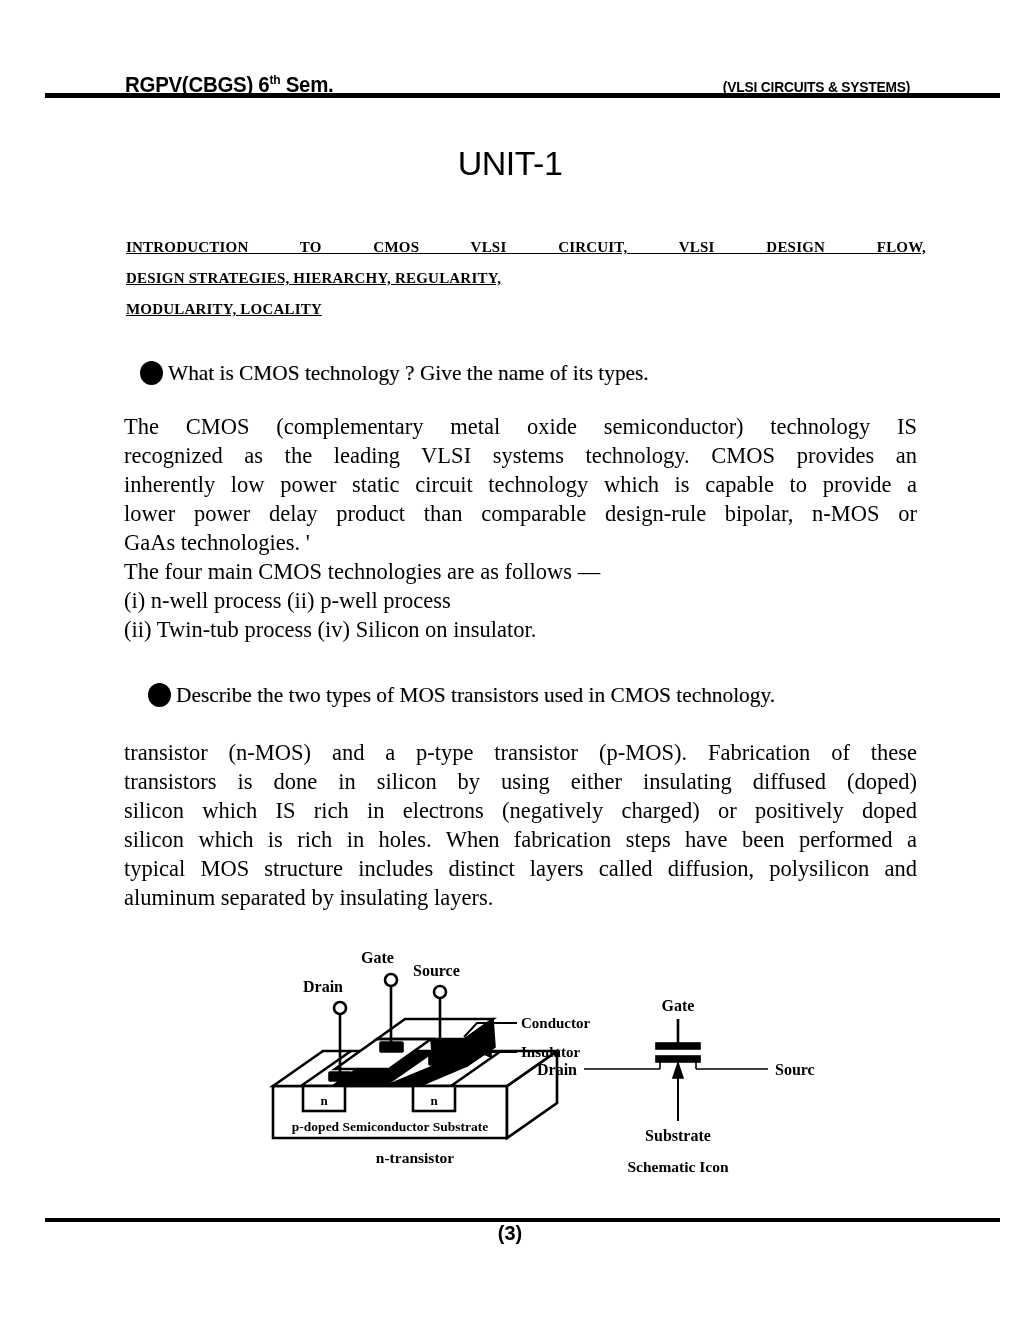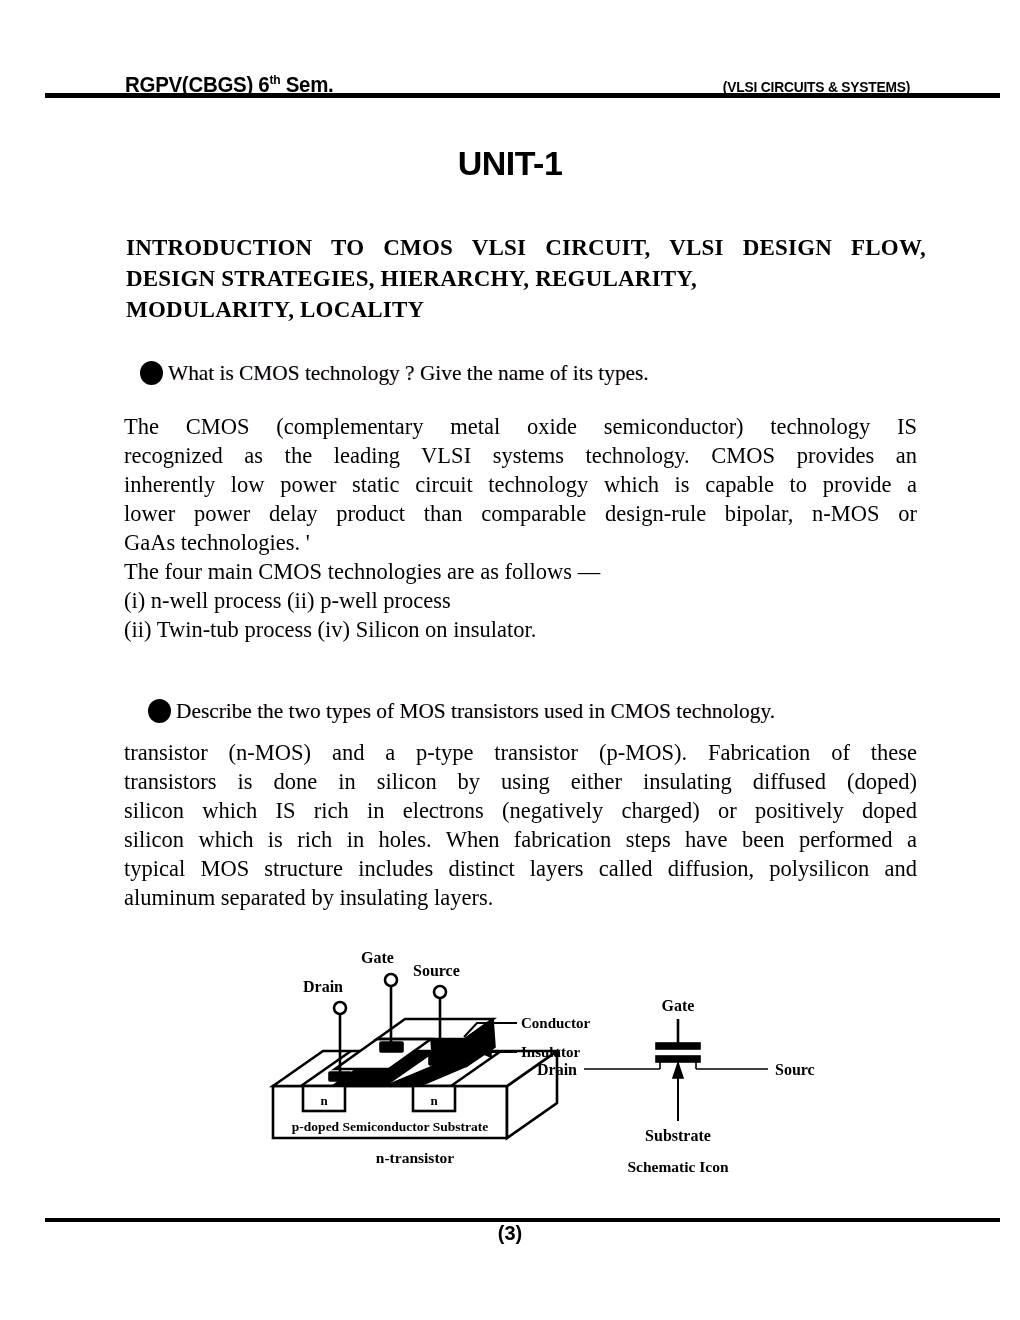--- a/index.html
+++ b/index.html
@@ -71,36 +71,37 @@
   }
 
   
   .unit-title {
     position: absolute;
     left: 0;
     top: 144px;
     width: 1020px;
     text-align: center;
     font-family: "Liberation Sans", "DejaVu Sans", sans-serif;
-    font-weight: bold;
+    font-weight: normal;
     font-size: 34px;
     letter-spacing: -0.5px;
   }
 
   
   .section-heading {
     position: absolute;
     left: 126px;
     top: 232px;
     width: 800px;
     font-family: "Liberation Serif", "DejaVu Serif", serif;
     font-weight: bold;
-    font-size: 23px;
+    font-size: 15px;
     line-height: 31px;
     letter-spacing: 0.2px;
+    text-decoration: underline;
   }
   .section-heading .hl {
     display: block;
     white-space: nowrap;
   }
   .section-heading .hl.justify {
     text-align: justify;
     text-align-last: justify;
     white-space: normal;
   }
@@ -122,21 +123,21 @@
   .q-text {
     font-family: "Liberation Serif", "DejaVu Serif", serif;
     font-size: 22px;
     font-weight: 500;
     white-space: nowrap;
     transform: scaleX(0.97);
     transform-origin: left center;
     text-shadow: 0.6px 0 0 rgba(90,60,150,0.30), -0.5px 0 0 rgba(170,120,60,0.22);
   }
   #question-1 { left: 140px; top: 360px; }
-  #question-2 { left: 148px; top: 682px; margin-top: 16px; }
+  #question-2 { left: 148px; top: 682px; }
 
   
   .body-para {
     position: absolute;
     left: 124px;
     width: 793px;
     font-family: "Liberation Serif", "DejaVu Serif", serif;
     font-size: 22.5px;
     line-height: 29px;
   }

